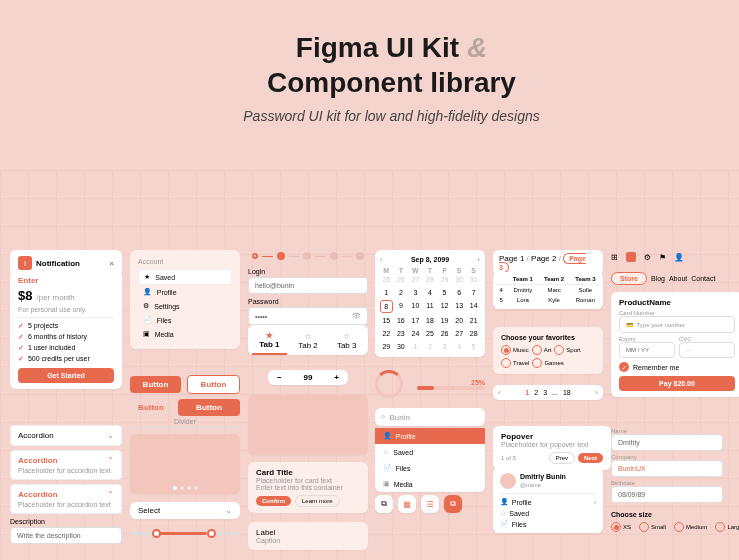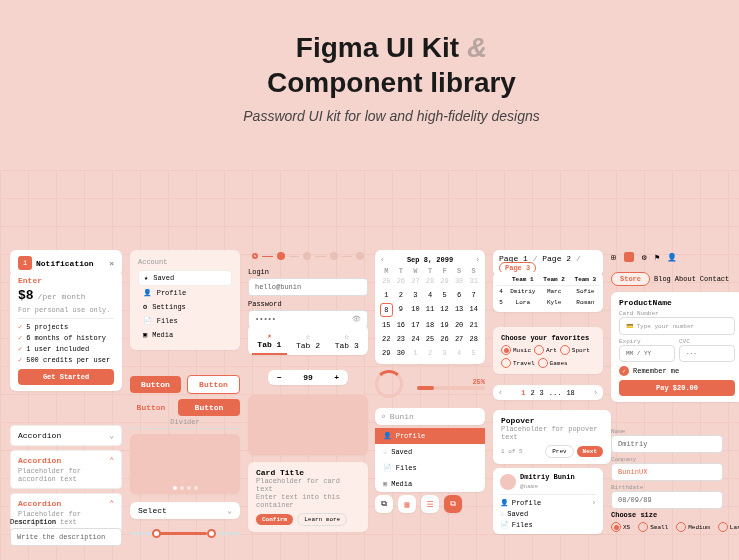--- a/index.html
+++ b/index.html
@@ -34,21 +34,20 @@
   top: 170px; left: 0; right: 0; bottom: 0;
   background-image:
     repeating-linear-gradient(#e9b9b0 0 1px, transparent 1px 28px),
     repeating-linear-gradient(90deg, #e9b9b0 0 1px, transparent 1px 28px);
   opacity: 0.35;
 }
 .board {
   position: absolute;
   top: 250px; left: 10px; right: 10px; bottom: 0;
   font-size: 8px;
-  font-family: Liberation Mono, monospace;
 }
 .card {
   background: #fff;
   border-radius: 6px;
   padding: 6px 8px;
   box-shadow: 0 1px 2px rgba(0,0,0,.05);
   position: absolute;
 }
 .card-off {
   background: #fdeee9;
@@ -275,20 +274,24 @@
   <div class="card-off" style="top:212px;left:238px;width:120px">
     <b>Card Title</b>
     <div class="muted" style="font-size:7px">Placeholder for card text</div>
     <div class="muted" style="font-size:7px">Enter text into this container</div>
     <div class="row" style="gap:4px;margin-top:4px">
       <span class="tag-orange" style="font-size:6px;padding:2px 6px">Confirm</span>
       <span class="pill" style="font-size:6px">Learn more</span>
     </div>
   </div>
 
+  <div class="card-off" style="top:272px;left:238px;width:120px">
+    <div>Label</div>
+    <div class="muted" style="font-size:7px">Caption</div>
+  </div>
 
   <div class="card" style="top:0;left:365px;width:110px;padding:5px">
     <div class="row" style="justify-content:space-between;margin-bottom:3px">
       <span class="muted">‹</span>
       <b style="font-size:7px">Sep 8, 2099</b>
       <span class="muted">›</span>
     </div>
     <div class="cal-grid" id="cal-head">
         <div class="cal-head">M</div>
         <div class="cal-head">T</div>
@@ -455,21 +458,21 @@
           <span style="font-weight: 700; color: rgb(232, 106, 78);">1</span>
           <span>2</span>
           <span>3</span>
           <span>...</span>
           <span>18</span>
         </span>
       <span class="muted">›</span>
     </div>
   </div>
 
-  <div class="card" style="top:160px;left:483px;width:118px">
+  <div class="card" style="top:176px;left:483px;width:118px">
     <b>Popover</b>
     <div class="muted" style="font-size:7px">Placeholder for popover text</div>
     <div class="row" style="justify-content:space-between;margin-top:4px">
       <span class="muted" style="font-size:6px">1 of 5</span>
       <div class="row" style="gap:3px">
         <span class="pill" style="font-size:6px">Prev</span>
         <span class="tag-orange" style="font-size:6px;padding:2px 6px">Next</span>
       </div>
     </div>
   </div>

